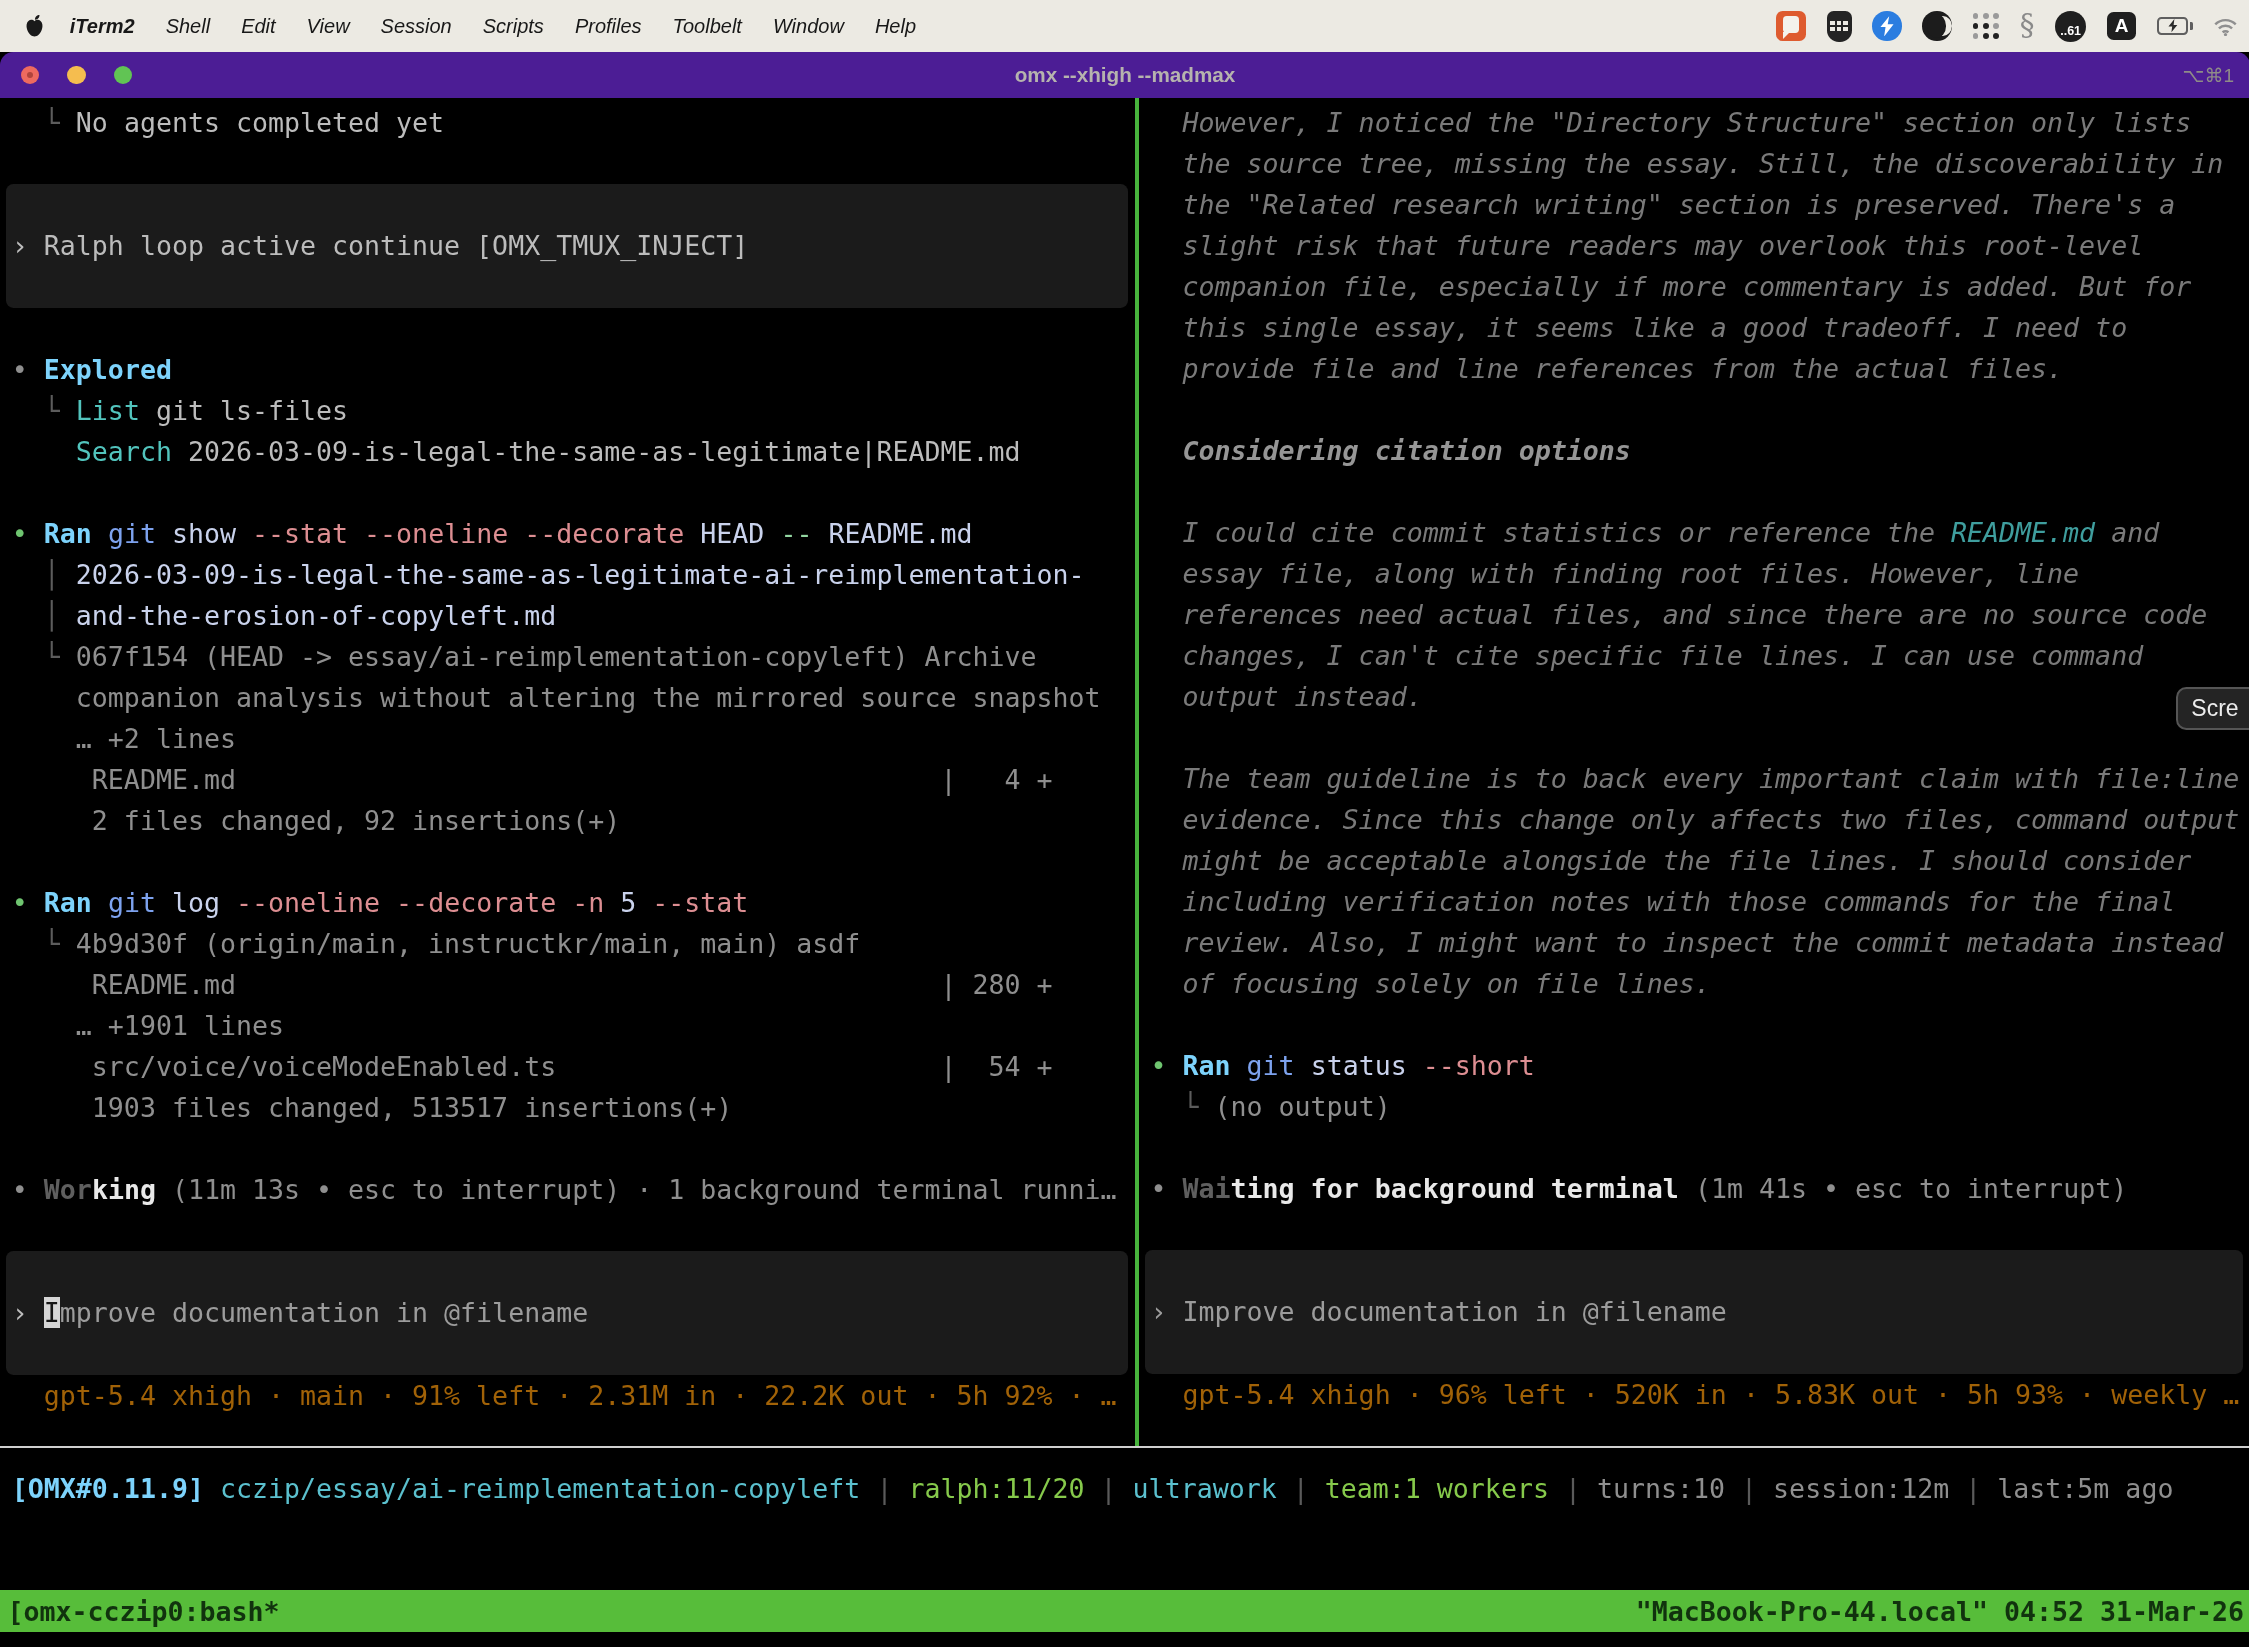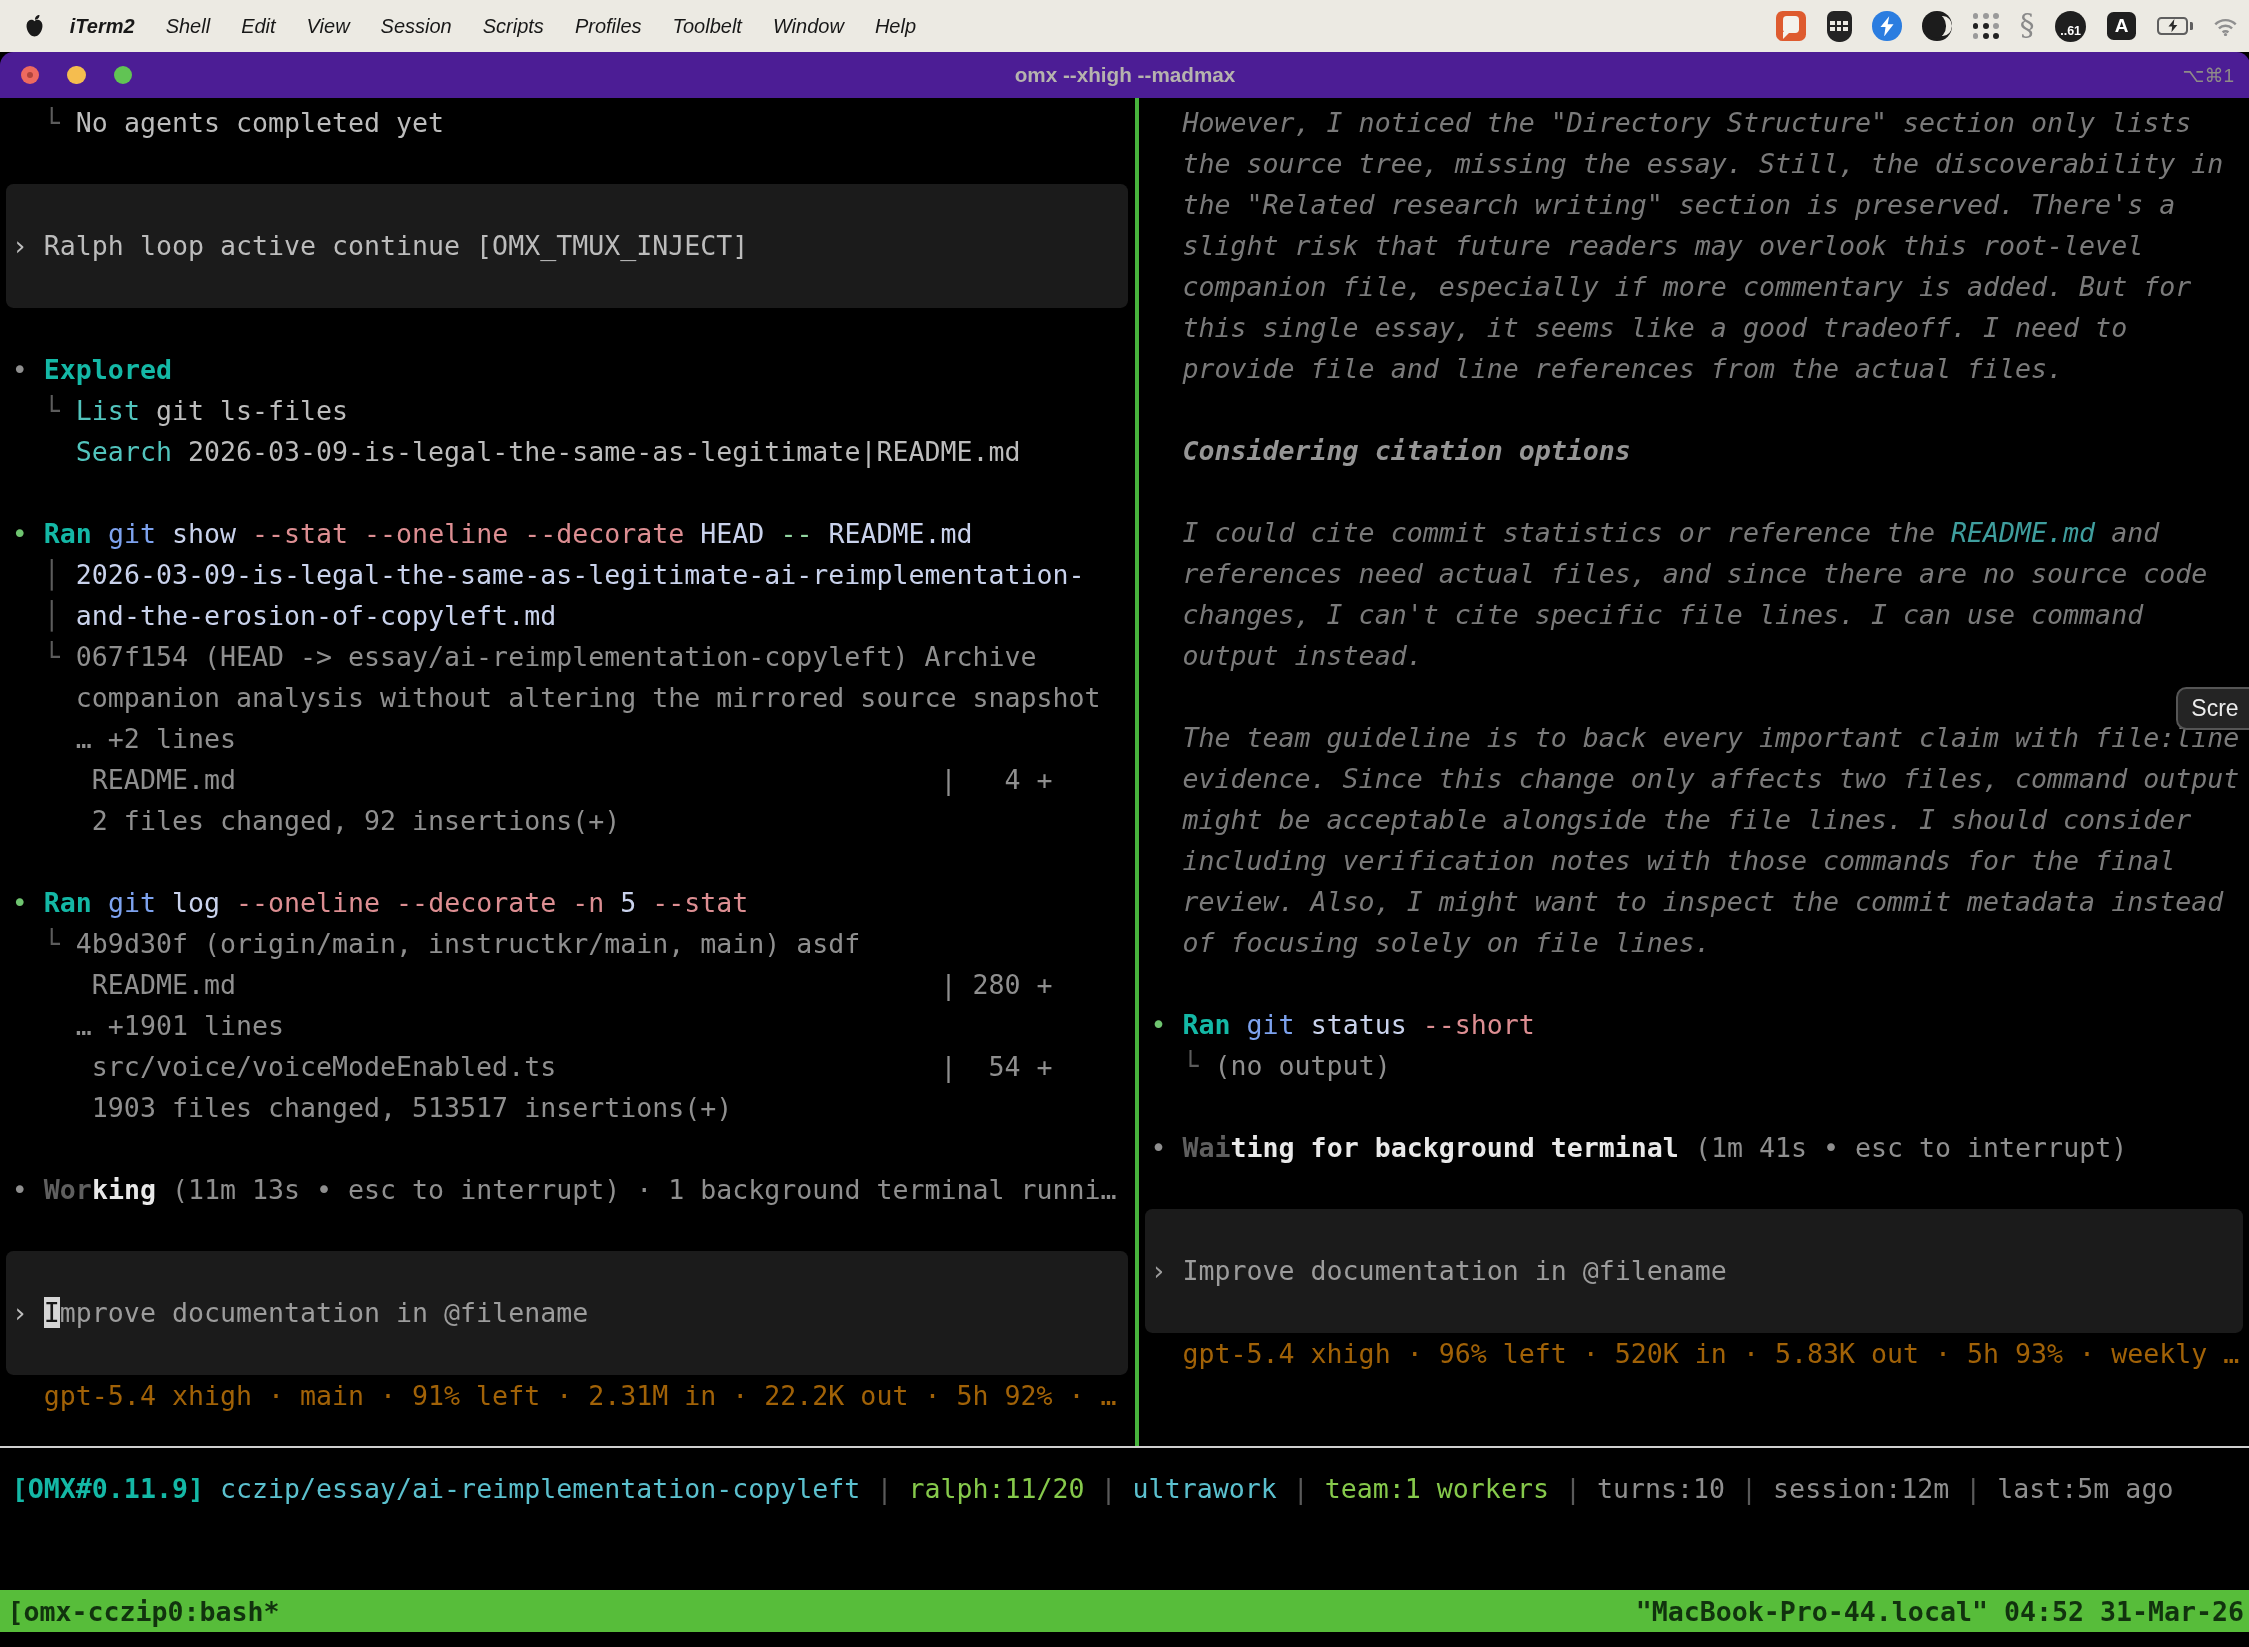--- a/index.html
+++ b/index.html
@@ -69,21 +69,21 @@
   .pane.right { flex:1; }
 
   .trow { height:41px; line-height:41px; white-space:pre; font-size:26.6px; color:#8f8f8f; overflow:hidden; }
   .pane .trow { padding-left:11.8px; }
   .tbox { background:#1B1B1B; border-radius:7.4px; margin:0 7.4px 0 5.9px; height:124px;
     display:flex; flex-direction:column; justify-content:center; }
   .tbox .trow { padding-left:5.9px; }
 
   .tk { white-space:pre; }
   .b   { font-weight:700; }
-  .wh  { color:#14b8a6; }
+  .wh  { color:#7dd3fc; }
   .blu { color:#7DA2EE; }
   .pal { color:#C9D2EC; }
   .red { color:#DD8E92; }
   .grn { color:#93D6A1; }
   .cyn { color:#52C4BD; }
   .gry { color:#8F8F8F; }
   .gry2{ color:#BCBCBC; }
   .dim { color:#5C5C5C; }
   .it  { color:#7A7A7A; font-style:italic; }
   .itb { color:#969696; font-style:italic; font-weight:700; }
@@ -245,20 +245,21 @@
         <div class="trow"><span class="tk it">  the source tree, missing the essay. Still, the discoverability in</span></div>
         <div class="trow"><span class="tk it">  the "Related research writing" section is preserved. There's a</span></div>
         <div class="trow"><span class="tk it">  slight risk that future readers may overlook this root-level</span></div>
         <div class="trow"><span class="tk it">  companion file, especially if more commentary is added. But for</span></div>
         <div class="trow"><span class="tk it">  this single essay, it seems like a good tradeoff. I need to</span></div>
         <div class="trow"><span class="tk it">  provide file and line references from the actual files.</span></div>
         <div class="trow"></div>
         <div class="trow"><span class="tk itb">  Considering citation options</span></div>
         <div class="trow"></div>
         <div class="trow"><span class="tk it">  I could cite commit statistics or reference the </span><span class="tk lnk">README.md</span><span class="tk it"> and</span></div>
+        <div class="trow"><span class="tk it">  essay file, along with finding root files. However, line</span></div>
         <div class="trow"><span class="tk it">  references need actual files, and since there are no source code</span></div>
         <div class="trow"><span class="tk it">  changes, I can't cite specific file lines. I can use command</span></div>
         <div class="trow"><span class="tk it">  output instead.</span></div>
         <div class="trow"></div>
         <div class="trow"><span class="tk it">  The team guideline is to back every important claim with file:line</span></div>
         <div class="trow"><span class="tk it">  evidence. Since this change only affects two files, command output</span></div>
         <div class="trow"><span class="tk it">  might be acceptable alongside the file lines. I should consider</span></div>
         <div class="trow"><span class="tk it">  including verification notes with those commands for the final</span></div>
         <div class="trow"><span class="tk it">  review. Also, I might want to inspect the commit metadata instead</span></div>
         <div class="trow"><span class="tk it">  of focusing solely on file lines.</span></div>

